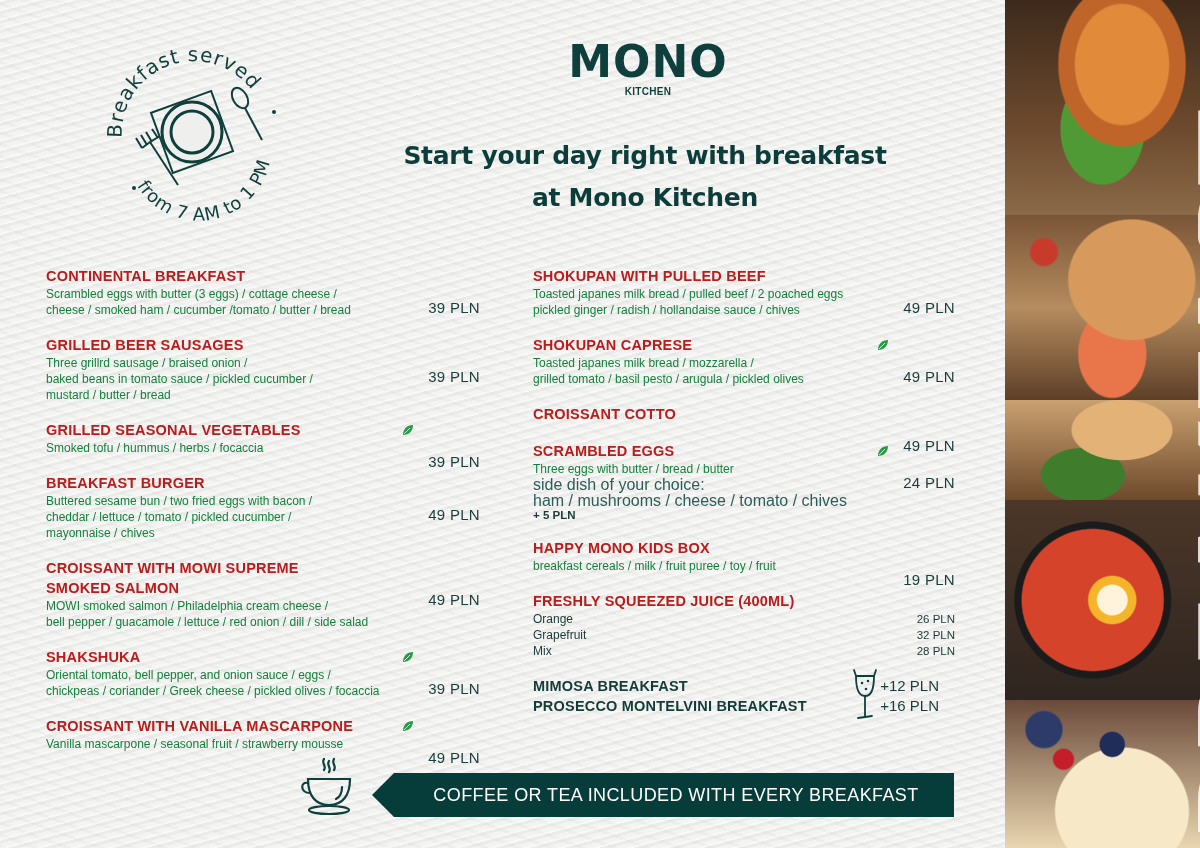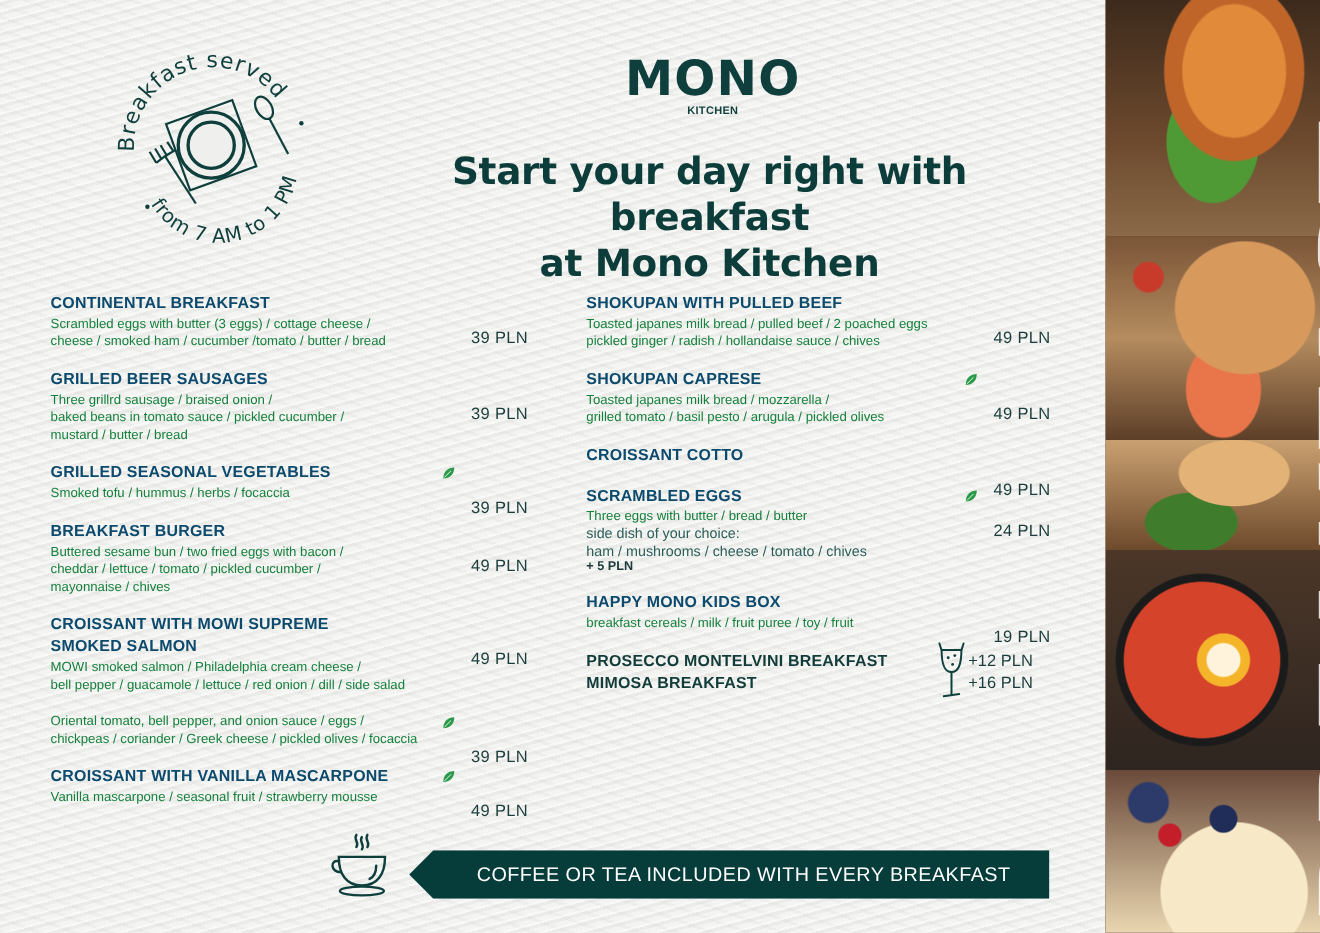--- a/index.html
+++ b/index.html
@@ -15,52 +15,52 @@
     background:
       repeating-linear-gradient(165deg, rgba(255,255,255,0.55) 0 2px, rgba(225,225,222,0.35) 2px 5px, rgba(255,255,255,0.2) 5px 9px),
       repeating-linear-gradient(20deg, rgba(210,210,206,0.18) 0 3px, rgba(255,255,255,0.12) 3px 11px),
       #efefed;
   }
   
   .badge { position: absolute; left: 92px; top: 30px; width: 200px; height: 200px; }
   .badge svg { width: 200px; height: 200px; }
 
   
-  .logo { position: absolute; left: 558px; top: 50px; width: 180px; text-align: center; }
+  .logo { position: absolute; left: 558px; top: 40px; width: 180px; text-align: center; }
   .logo-main {
     font-family: "DejaVu Sans", sans-serif; font-weight: bold; font-size: 44px;
     letter-spacing: 1px; color: #0f3f3c; line-height: 44px;
   }
   .logo-sub { font-family: "Liberation Sans", sans-serif; font-size: 10px; font-weight: bold; color: #0f3f3c; margin-top: 2px; letter-spacing: 0.3px;}
 
   .headline {
     position: absolute; left: 340px; top: 135px; width: 610px; text-align: center;
-    font-family: "DejaVu Sans", sans-serif; font-weight: bold; font-size: 34px;
+    font-family: "DejaVu Sans", sans-serif; font-weight: bold; font-size: 25px;
     line-height: 42px; color: #0d3d3a; letter-spacing: -0.3px;
   }
 
   
   .col { position: absolute; top: 266px; }
   .col.left { left: 46px; width: 434px; }
   .col.right { left: 533px; width: 422px; }
   .item { position: relative; margin-bottom: 17px; }
   .item-title {
     font-family: "Liberation Sans", sans-serif; font-weight: bold; font-size: 14.5px;
-    color: #0c4a6e; letter-spacing: 0.2px; line-height: 20px; padding-right: 90px;
+    color: #b91c1c; letter-spacing: 0.2px; line-height: 20px; padding-right: 90px;
   }
   .item-price {
     position: absolute; right: 0; top: 0; font-family: "Liberation Sans", sans-serif;
     font-size: 15px; color: #1a3d3c; line-height: 20px; letter-spacing: 0.3px; margin-top: 32px;
   }
   .leaf { position: absolute; right: 66px; top: 4px; width: 12px; height: 12px; }
   .item-desc {
     font-family: "Liberation Sans", sans-serif; font-size: 12px; line-height: 16px;
     color: #15803d; white-space: pre-line;
   }
-  .sub-note { font-family: "Liberation Sans", sans-serif; font-size: 13px; line-height: 16px; color: #2a5e59; }
+  .sub-note { font-family: "Liberation Sans", sans-serif; font-size: 16px; line-height: 16px; color: #2a5e59; }
   .extra-row { display: flex; justify-content: space-between; flex-direction: column; }
   .extra-row .extra-price { font-family: "Liberation Sans", sans-serif; font-size: 11.5px; color: #1b3a39; font-weight: bold; }
   .juice-row { display: flex; justify-content: space-between; font-family: "Liberation Sans", sans-serif; font-size: 12px; line-height: 16px; color: #1b3a39; }
   .juice-row .jp { font-size: 11.5px; }
 
   .drinks { position: relative; height: 44px; }
   .drinks .dl { font-family: "Liberation Sans", sans-serif; font-weight: bold; font-size: 14.5px; line-height: 20px; color:#113c3a; letter-spacing: 0.2px;}
   .drinks .dp { position: absolute; right: 16px; top: 0; text-align: right; font-family: "Liberation Sans", sans-serif; font-size: 15px; line-height: 20px; color:#1a3d3c; }
   .glass { position: absolute; right: 76px; top: -8px; width: 28px; height: 54px; }
 
@@ -171,20 +171,21 @@
 cheddar / lettuce / tomato / pickled cucumber /
 mayonnaise / chives</div>
   </div>
   <div class="item">
     <div class="item-title" style="padding-right:150px">CROISSANT WITH MOWI SUPREME SMOKED SALMON</div>
     <div class="item-price">49 PLN</div>
     <div class="item-desc">MOWI smoked salmon / Philadelphia cream cheese /
 bell pepper / guacamole / lettuce / red onion / dill / side salad</div>
   </div>
   <div class="item">
+    <div class="item-title">SHAKSHUKA</div>
     <svg class="leaf" viewBox="0 0 12 12">
         <path d="M1 11 C1 5 5 1 11 1 C11 7 7 11 1 11 Z" fill="#2a9a4a"></path>
         <path d="M2 10 L8 4" stroke="#fff" stroke-width="0.8"></path>
       </svg>
     <div class="item-price">39 PLN</div>
     <div class="item-desc">Oriental tomato, bell pepper, and onion sauce / eggs /
 chickpeas / coriander / Greek cheese / pickled olives / focaccia</div>
   </div>
   <div class="item">
     <div class="item-title">CROISSANT WITH VANILLA MASCARPONE</div>
@@ -230,23 +231,38 @@
     <div class="extra-row">
       <span class="sub-note">ham / mushrooms / cheese / tomato / chives</span>
       <span class="extra-price">+ 5 PLN</span>
     </div>
   </div>
   <div class="item">
     <div class="item-title">HAPPY MONO KIDS BOX</div>
     <div class="item-price">19 PLN</div>
     <div class="item-desc">breakfast cereals / milk / fruit puree / toy / fruit</div>
   </div>
+  <div class="item">
+    <div class="item-title">FRESHLY SQUEEZED JUICE (400ML)</div>
+    <div class="juice-row">
+      <span>Orange</span>
+      <span class="jp">26 PLN</span>
+    </div>
+    <div class="juice-row">
+      <span>Grapefruit</span>
+      <span class="jp">32 PLN</span>
+    </div>
+    <div class="juice-row">
+      <span>Mix</span>
+      <span class="jp">28 PLN</span>
+    </div>
+  </div>
   <div class="drinks">
+    <div class="dl">MIMOSA BREAKFAST</div>
     <div class="dl">PROSECCO MONTELVINI BREAKFAST</div>
-    <div class="dl">MIMOSA BREAKFAST</div>
     <svg class="glass" viewBox="0 0 28 54">
       <g stroke="#0f3f3c" stroke-width="1.8" fill="none" stroke-linecap="round">
         <path d="M3 2 L5 8 C5 22 8 28 14 28 C20 28 23 22 23 8 L25 2"></path>
         <path d="M5 8 L23 8"></path>
         <path d="M14 28 L14 48"></path>
         <path d="M7 50 L21 48"></path>
       </g>
       <circle cx="11" cy="15" r="1.3" fill="#0f3f3c"></circle>
       <circle cx="17" cy="13" r="1.3" fill="#0f3f3c"></circle>
       <circle cx="15" cy="21" r="1.3" fill="#0f3f3c"></circle>

